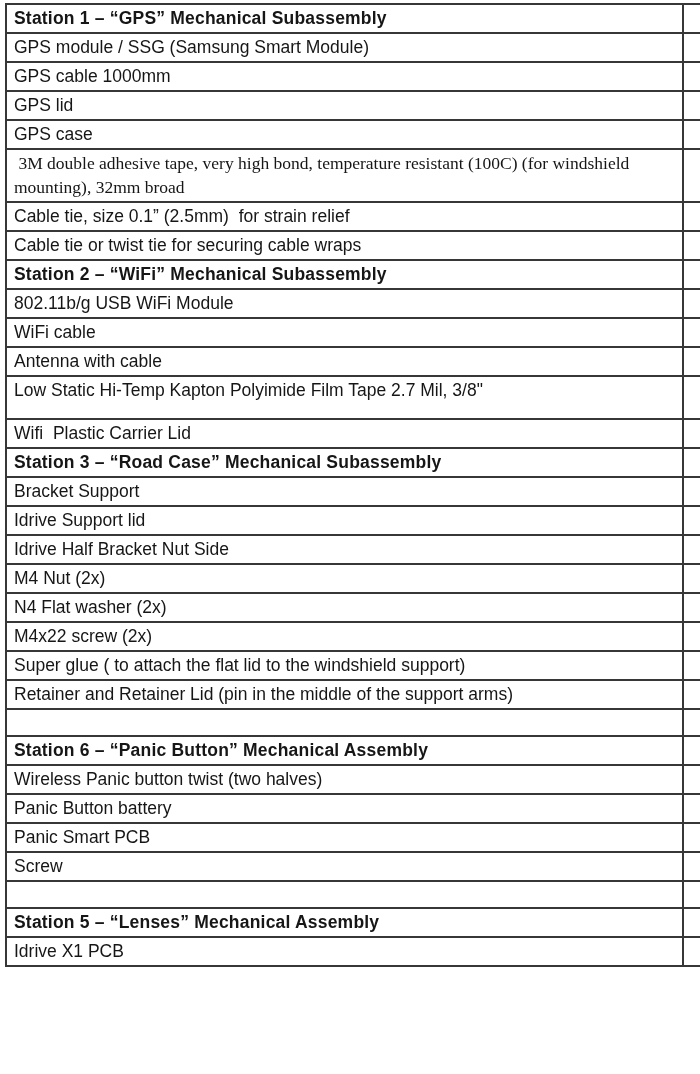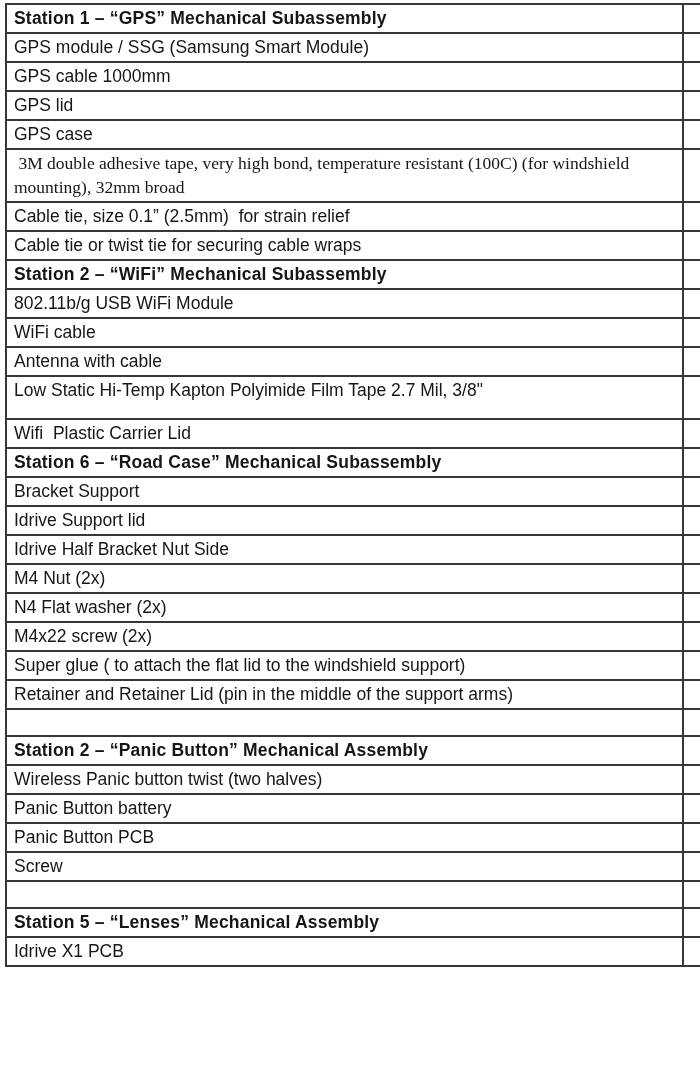--- a/index.html
+++ b/index.html
@@ -102,21 +102,21 @@
       </tr>
     <tr class="row row-tall">
         <td class="item-cell">Low Static Hi-Temp Kapton Polyimide Film Tape 2.7 Mil, 3/8"</td>
         <td class="check-cell"></td>
       </tr>
     <tr class="row">
         <td class="item-cell">Wifi  Plastic Carrier Lid</td>
         <td class="check-cell"></td>
       </tr>
     <tr class="row row-header">
-        <td class="item-cell">Station 6 – “Road Case” Mechanical Subassembly</td>
+        <td class="item-cell">Station 3 – “Road Case” Mechanical Subassembly</td>
         <td class="check-cell"></td>
       </tr>
     <tr class="row">
         <td class="item-cell">Bracket Support</td>
         <td class="check-cell"></td>
       </tr>
     <tr class="row">
         <td class="item-cell">Idrive Support lid</td>
         <td class="check-cell"></td>
       </tr>
@@ -142,33 +142,33 @@
       </tr>
     <tr class="row">
         <td class="item-cell">Retainer and Retainer Lid (pin in the middle of the support arms)</td>
         <td class="check-cell"></td>
       </tr>
     <tr class="row">
         <td class="item-cell"></td>
         <td class="check-cell"></td>
       </tr>
     <tr class="row row-header">
-        <td class="item-cell">Station 2 – “Panic Button” Mechanical Assembly</td>
+        <td class="item-cell">Station 6 – “Panic Button” Mechanical Assembly</td>
         <td class="check-cell"></td>
       </tr>
     <tr class="row">
         <td class="item-cell">Wireless Panic button twist (two halves)</td>
         <td class="check-cell"></td>
       </tr>
     <tr class="row">
         <td class="item-cell">Panic Button battery</td>
         <td class="check-cell"></td>
       </tr>
     <tr class="row">
-        <td class="item-cell">Panic Button PCB</td>
+        <td class="item-cell">Panic Smart PCB</td>
         <td class="check-cell"></td>
       </tr>
     <tr class="row">
         <td class="item-cell">Screw</td>
         <td class="check-cell"></td>
       </tr>
     <tr class="row">
         <td class="item-cell"></td>
         <td class="check-cell"></td>
       </tr>

